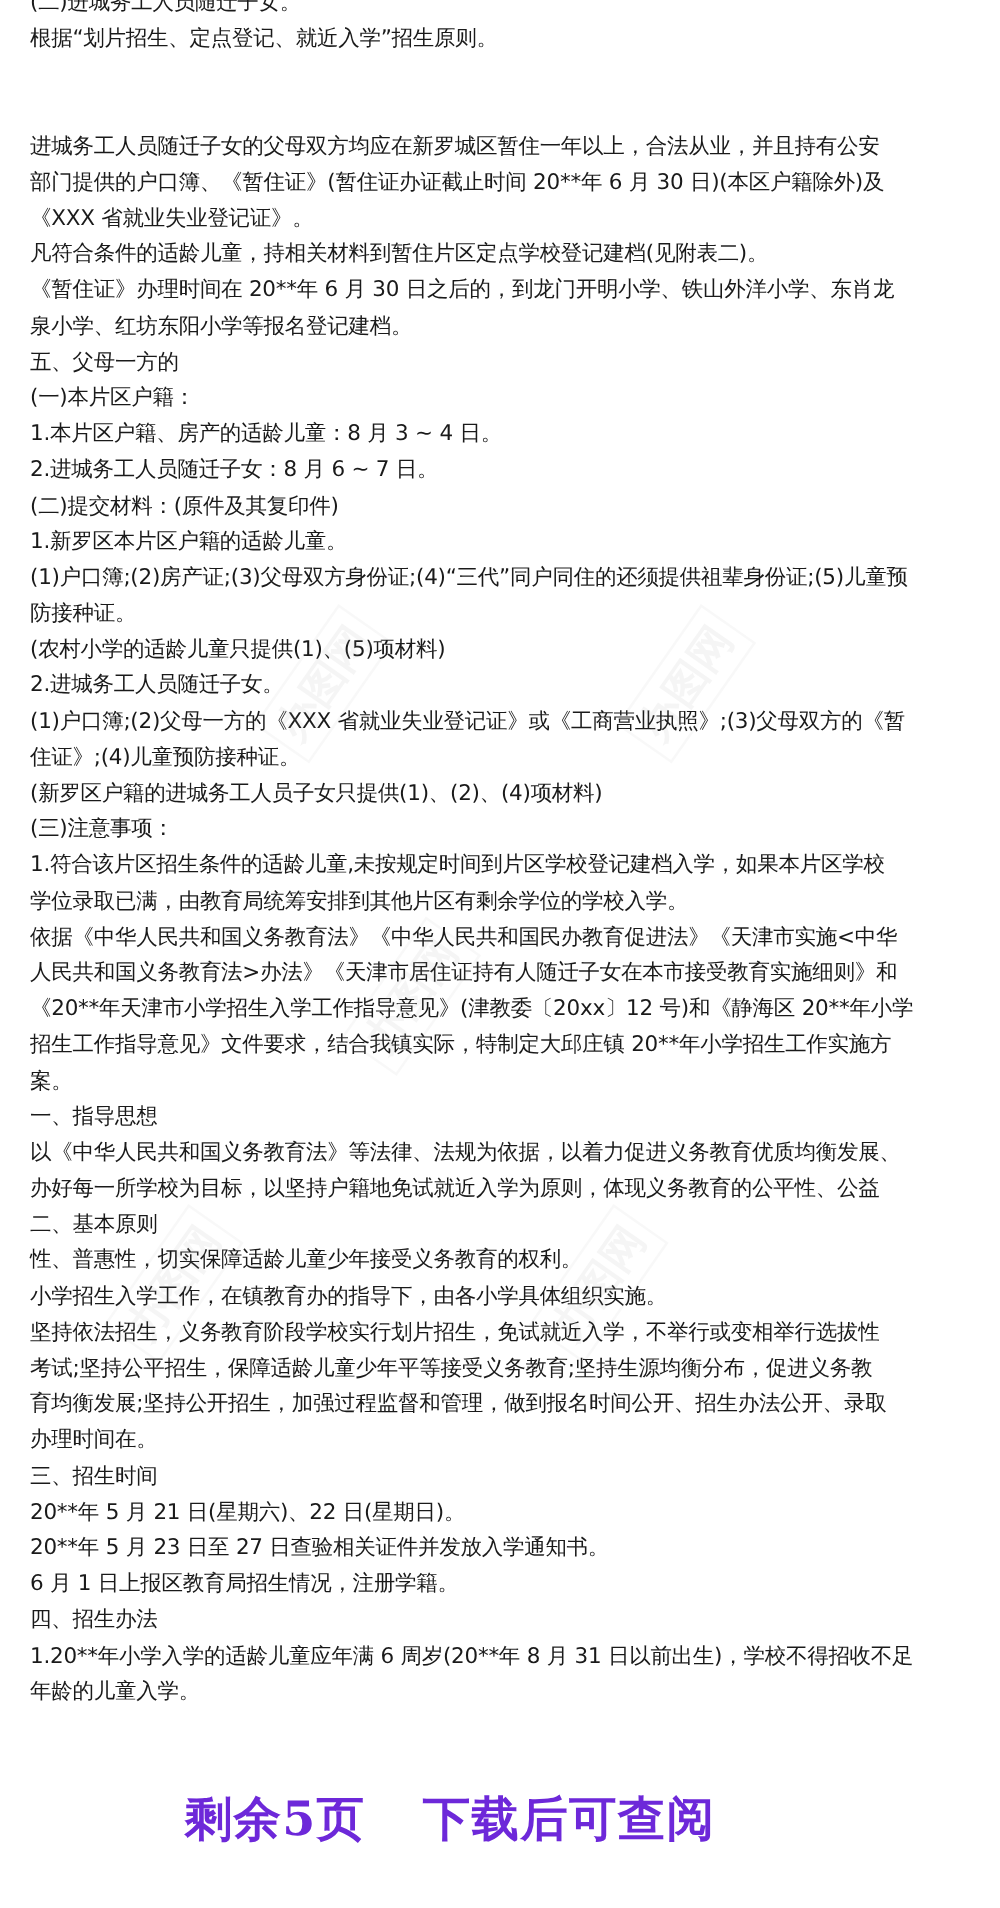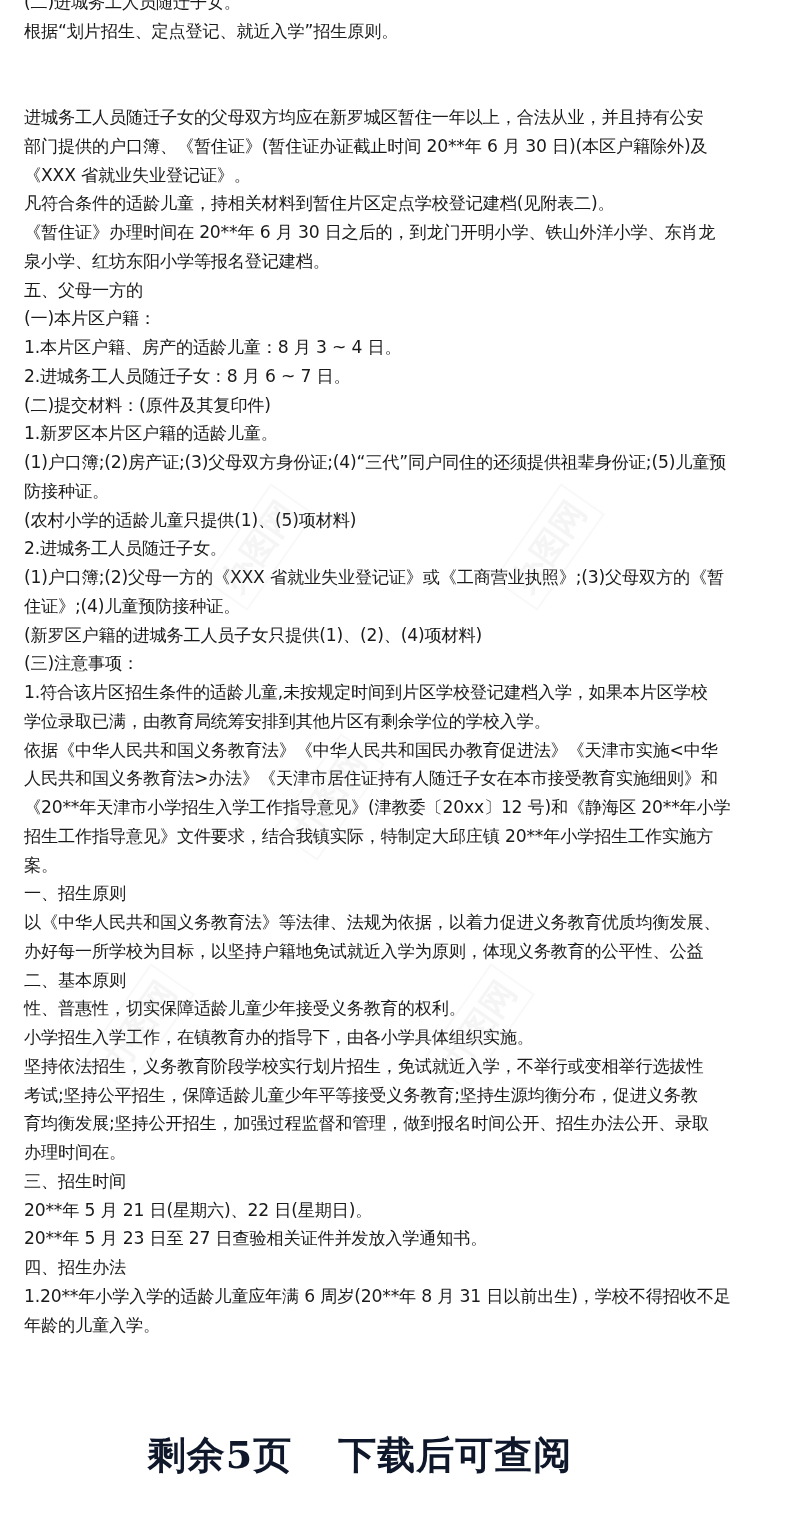--- a/index.html
+++ b/index.html
@@ -45,21 +45,21 @@
     left: 0;
     top: 1420px;
     width: 720px;
     height: 70px;
     display: flex;
     justify-content: center;
     align-items: center;
     gap: 46px;
     font-size: 38px;
     font-weight: bold;
-    color: #0f172a;
+    color: #6d28d9;
     font-family: "DejaVu Serif", "Liberation Serif", serif;
     letter-spacing: 1px;
   }
   .footer-cta span { cursor: pointer; }
 </style>
 </head>
 <body>
 
 <div class="doc">
   <span class="line">(二)进城务工人员随迁子女。</span>
@@ -86,33 +86,34 @@
   <span class="line">住证》;(4)儿童预防接种证。</span>
   <span class="line">(新罗区户籍的进城务工人员子女只提供(1)、(2)、(4)项材料)</span>
   <span class="line">(三)注意事项：</span>
   <span class="line">1.符合该片区招生条件的适龄儿童,未按规定时间到片区学校登记建档入学，如果本片区学校</span>
   <span class="line">学位录取已满，由教育局统筹安排到其他片区有剩余学位的学校入学。</span>
   <span class="line">依据《中华人民共和国义务教育法》《中华人民共和国民办教育促进法》《天津市实施&lt;中华</span>
   <span class="line">人民共和国义务教育法&gt;办法》《天津市居住证持有人随迁子女在本市接受教育实施细则》和</span>
   <span class="line">《20**年天津市小学招生入学工作指导意见》(津教委〔20xx〕12 号)和《静海区 20**年小学</span>
   <span class="line">招生工作指导意见》文件要求，结合我镇实际，特制定大邱庄镇 20**年小学招生工作实施方</span>
   <span class="line">案。</span>
-  <span class="line">一、招生原则</span>
+  <span class="line">一、指导思想</span>
   <span class="line">以《中华人民共和国义务教育法》等法律、法规为依据，以着力促进义务教育优质均衡发展、</span>
   <span class="line">办好每一所学校为目标，以坚持户籍地免试就近入学为原则，体现义务教育的公平性、公益</span>
   <span class="line">二、基本原则</span>
   <span class="line">性、普惠性，切实保障适龄儿童少年接受义务教育的权利。</span>
   <span class="line">小学招生入学工作，在镇教育办的指导下，由各小学具体组织实施。</span>
   <span class="line">坚持依法招生，义务教育阶段学校实行划片招生，免试就近入学，不举行或变相举行选拔性</span>
   <span class="line">考试;坚持公平招生，保障适龄儿童少年平等接受义务教育;坚持生源均衡分布，促进义务教</span>
   <span class="line">育均衡发展;坚持公开招生，加强过程监督和管理，做到报名时间公开、招生办法公开、录取</span>
   <span class="line">办理时间在。</span>
   <span class="line">三、招生时间</span>
   <span class="line">20**年 5 月 21 日(星期六)、22 日(星期日)。</span>
   <span class="line">20**年 5 月 23 日至 27 日查验相关证件并发放入学通知书。</span>
+  <span class="line">6 月 1 日上报区教育局招生情况，注册学籍。</span>
   <span class="line">四、招生办法</span>
   <span class="line">1.20**年小学入学的适龄儿童应年满 6 周岁(20**年 8 月 31 日以前出生)，学校不得招收不足</span>
   <span class="line">年龄的儿童入学。</span>
 </div>
 
 <div class="watermark" style="left:200px; top:520px;">办图网</div>
 <div class="watermark" style="left:490px; top:520px;">办图网</div>
 <div class="watermark" style="left:270px; top:770px;">办图网</div>
 <div class="watermark" style="left:80px; top:1000px;">办图网</div>
 <div class="watermark" style="left:420px; top:1000px;">办图网</div>

